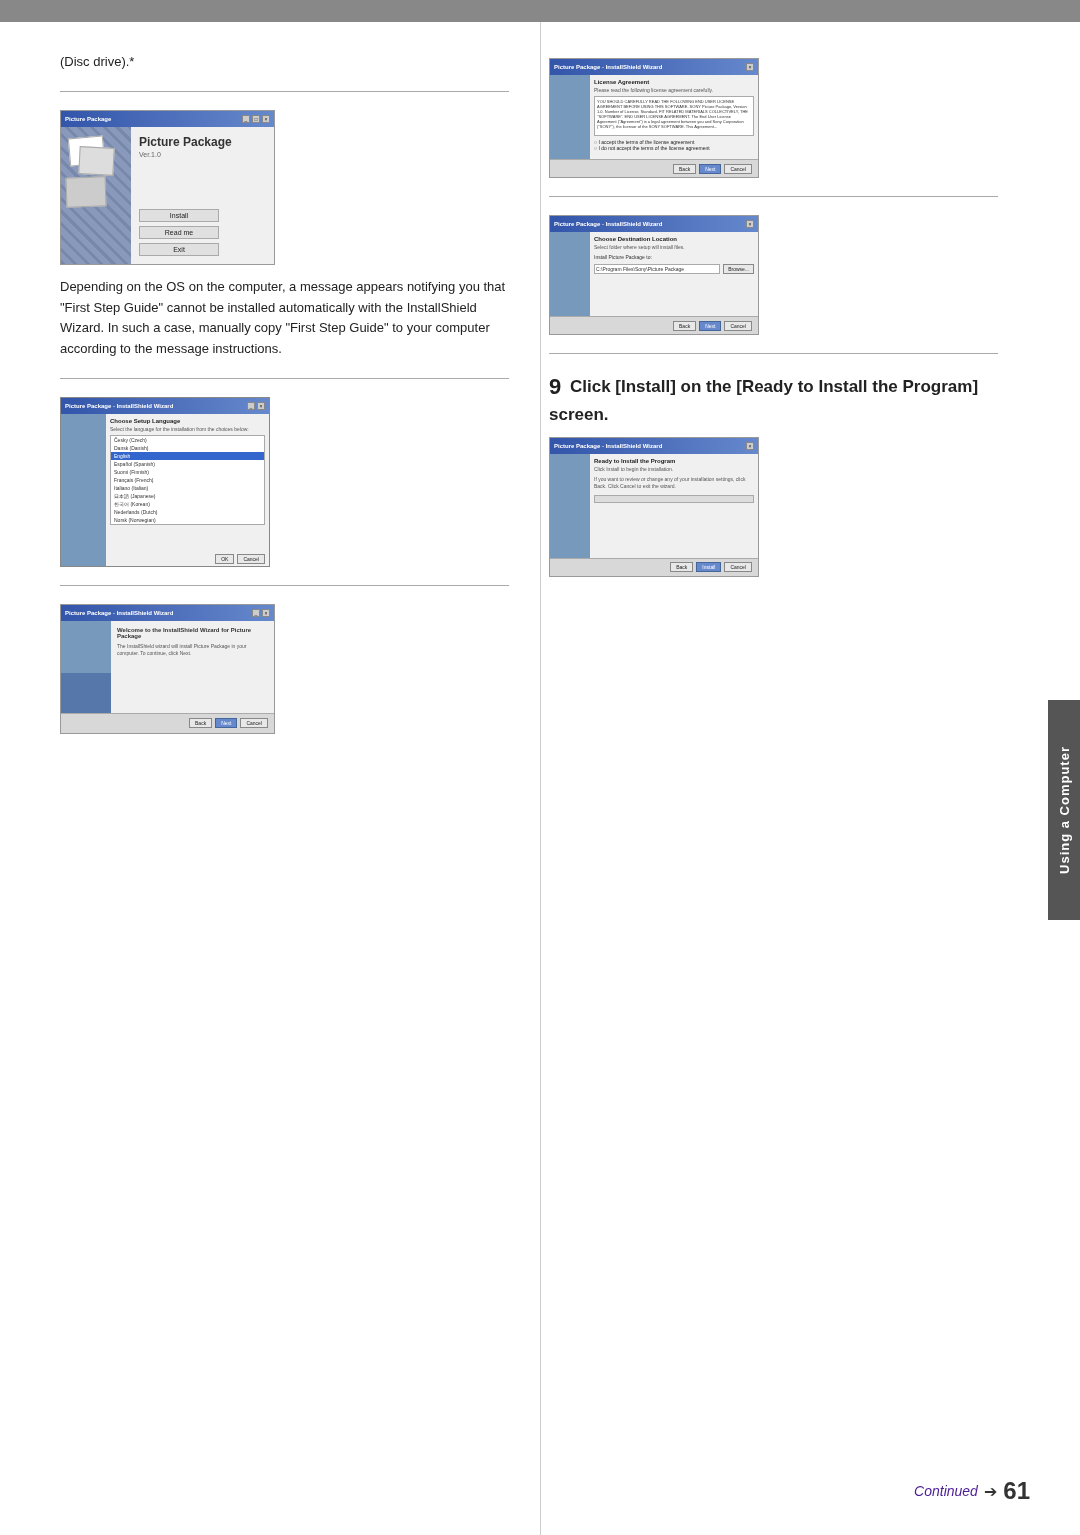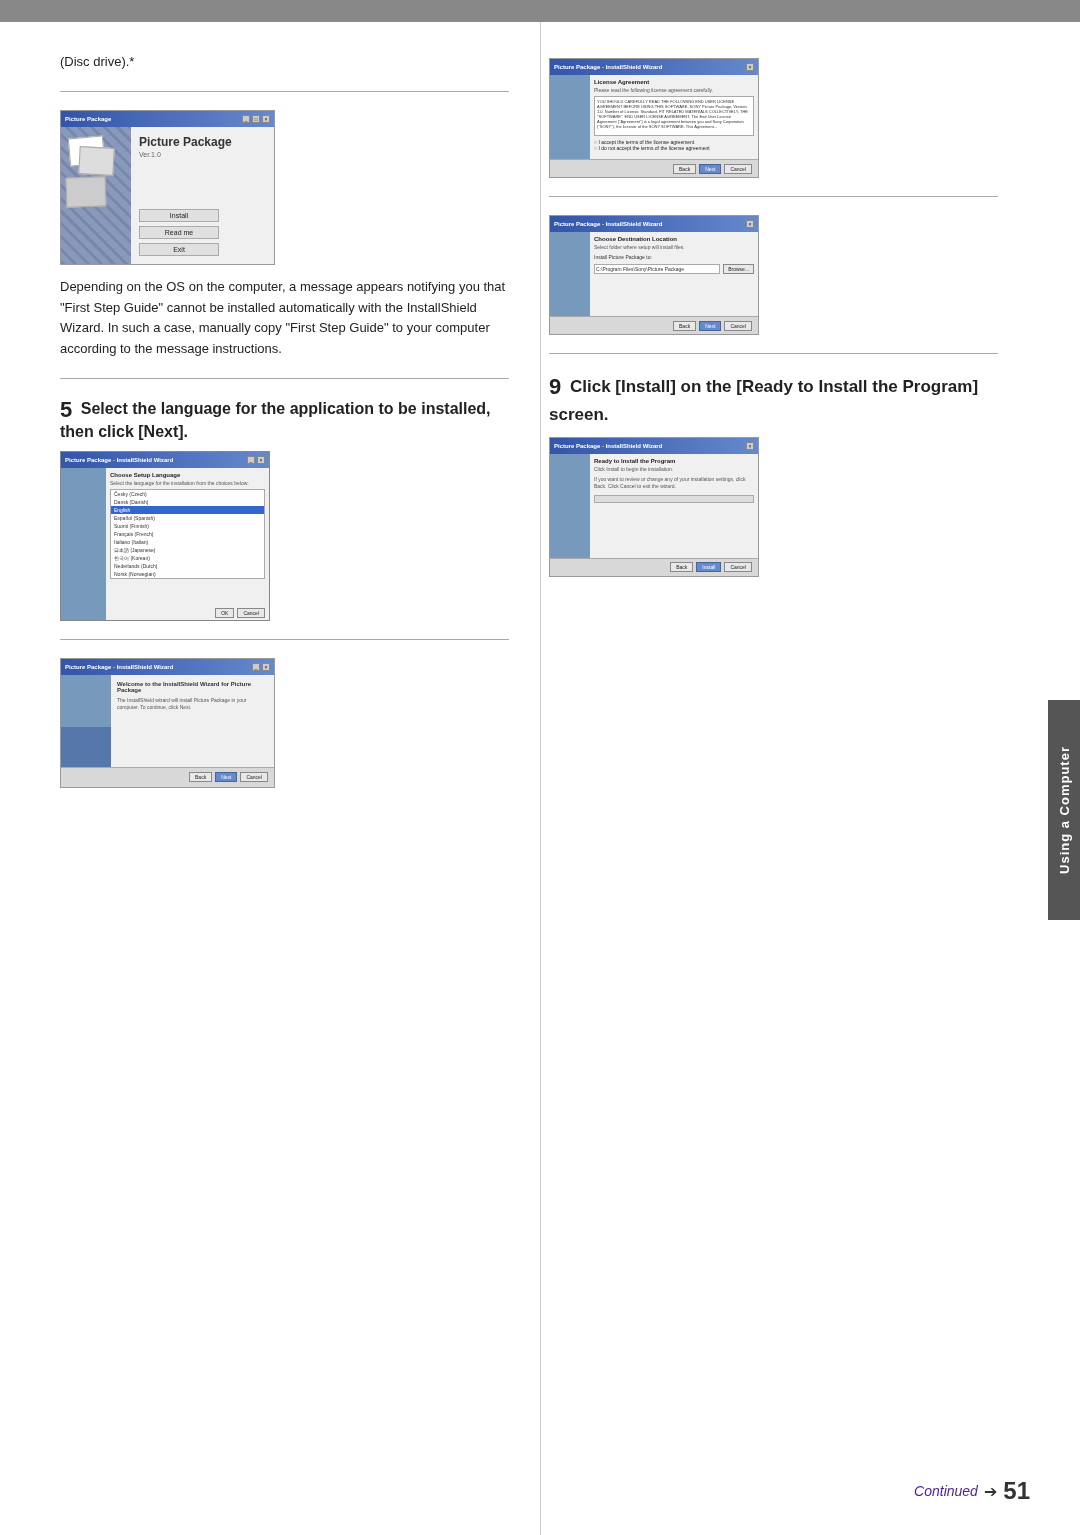--- a/index.html
+++ b/index.html
@@ -270,24 +270,20 @@
               </div>
             </div>
           </div>
 
           <div class="body-text">Depending on the OS on the computer, a message appears notifying you that "First Step Guide" cannot be installed automatically with the InstallShield Wizard. In such a case, manually copy "First Step Guide" to your computer according to the message instructions.</div>
         </div>
 
         <hr class="divider">
 
         <div>
-          <div class="step-header">
-            <span class="step-num">5</span>
-            <span>Select the language for the application to be installed, then click [Next].</span>
-          </div>
 
           <div class="lang-screenshot">
             <div class="lang-inner">
 
               <div style="height:16px; background:linear-gradient(90deg,#3355aa,#6688cc); display:flex; align-items:center; justify-content:space-between; padding:0 4px;">
                 <span style="font-size:6px; color:#fff; font-weight:bold;">Picture Package - InstallShield Wizard</span>
                 <div style="display:flex;gap:2px;">
                   <div style="width:8px;height:8px;background:#ccc;border:1px solid #888;font-size:5px;text-align:center;">_</div>
                   <div style="width:8px;height:8px;background:#ccc;border:1px solid #888;font-size:5px;text-align:center;">×</div>
                 </div>
@@ -479,16 +475,16 @@
           </div>
         </div>
 
       </div>
     </div>
   </div>
 
   <div class="bottom-footer">
     <span class="continued-text">Continued</span>
     <span class="arrow-right">➔</span>
-    <span class="page-number">51</span>
+    <span class="page-number">61</span>
   </div>
 
 </div>
 
 </body></html>

